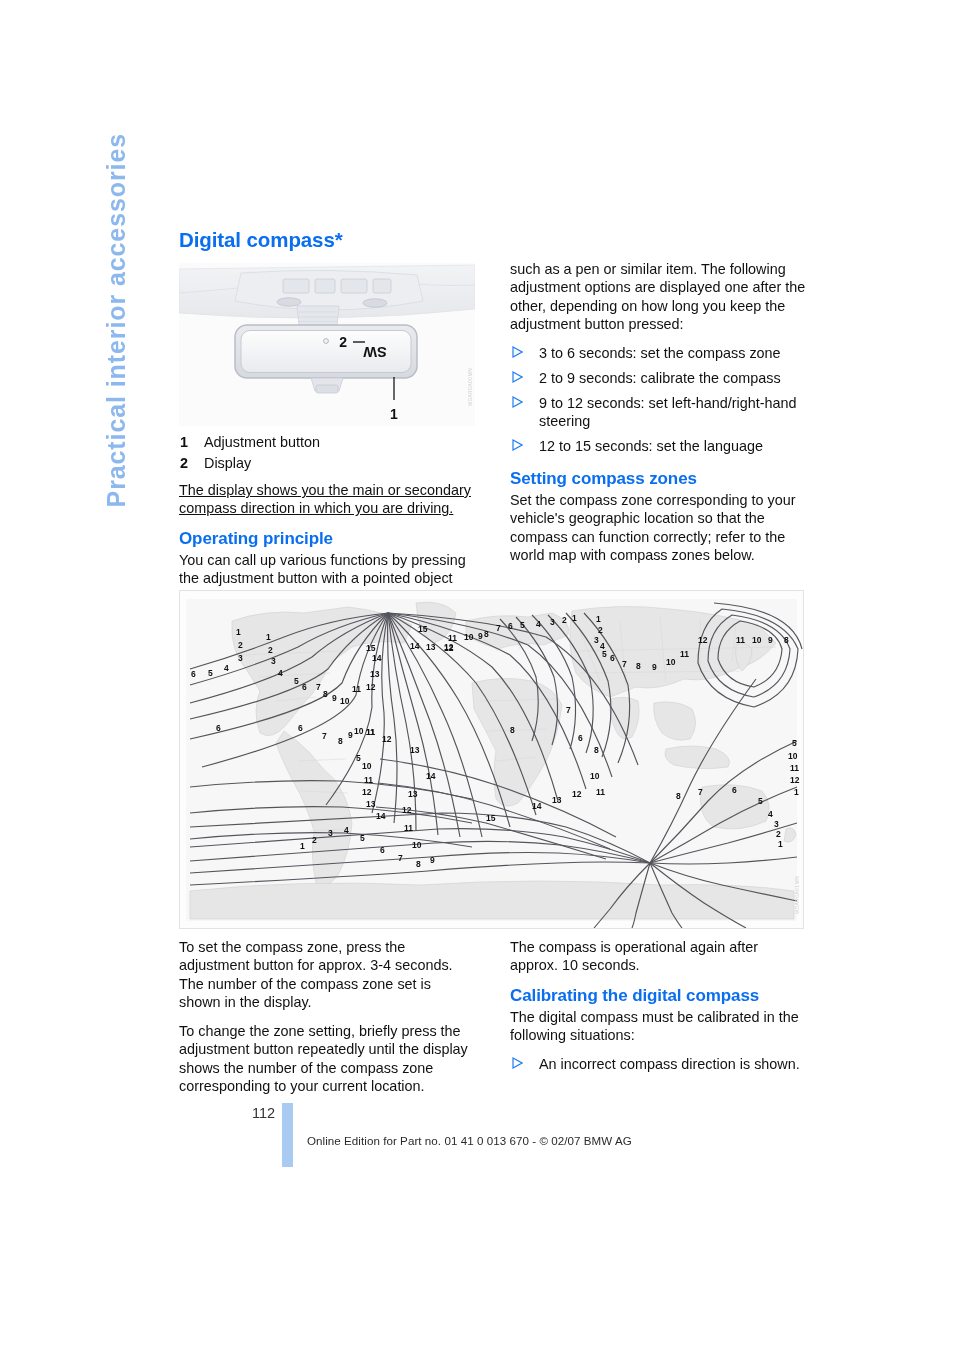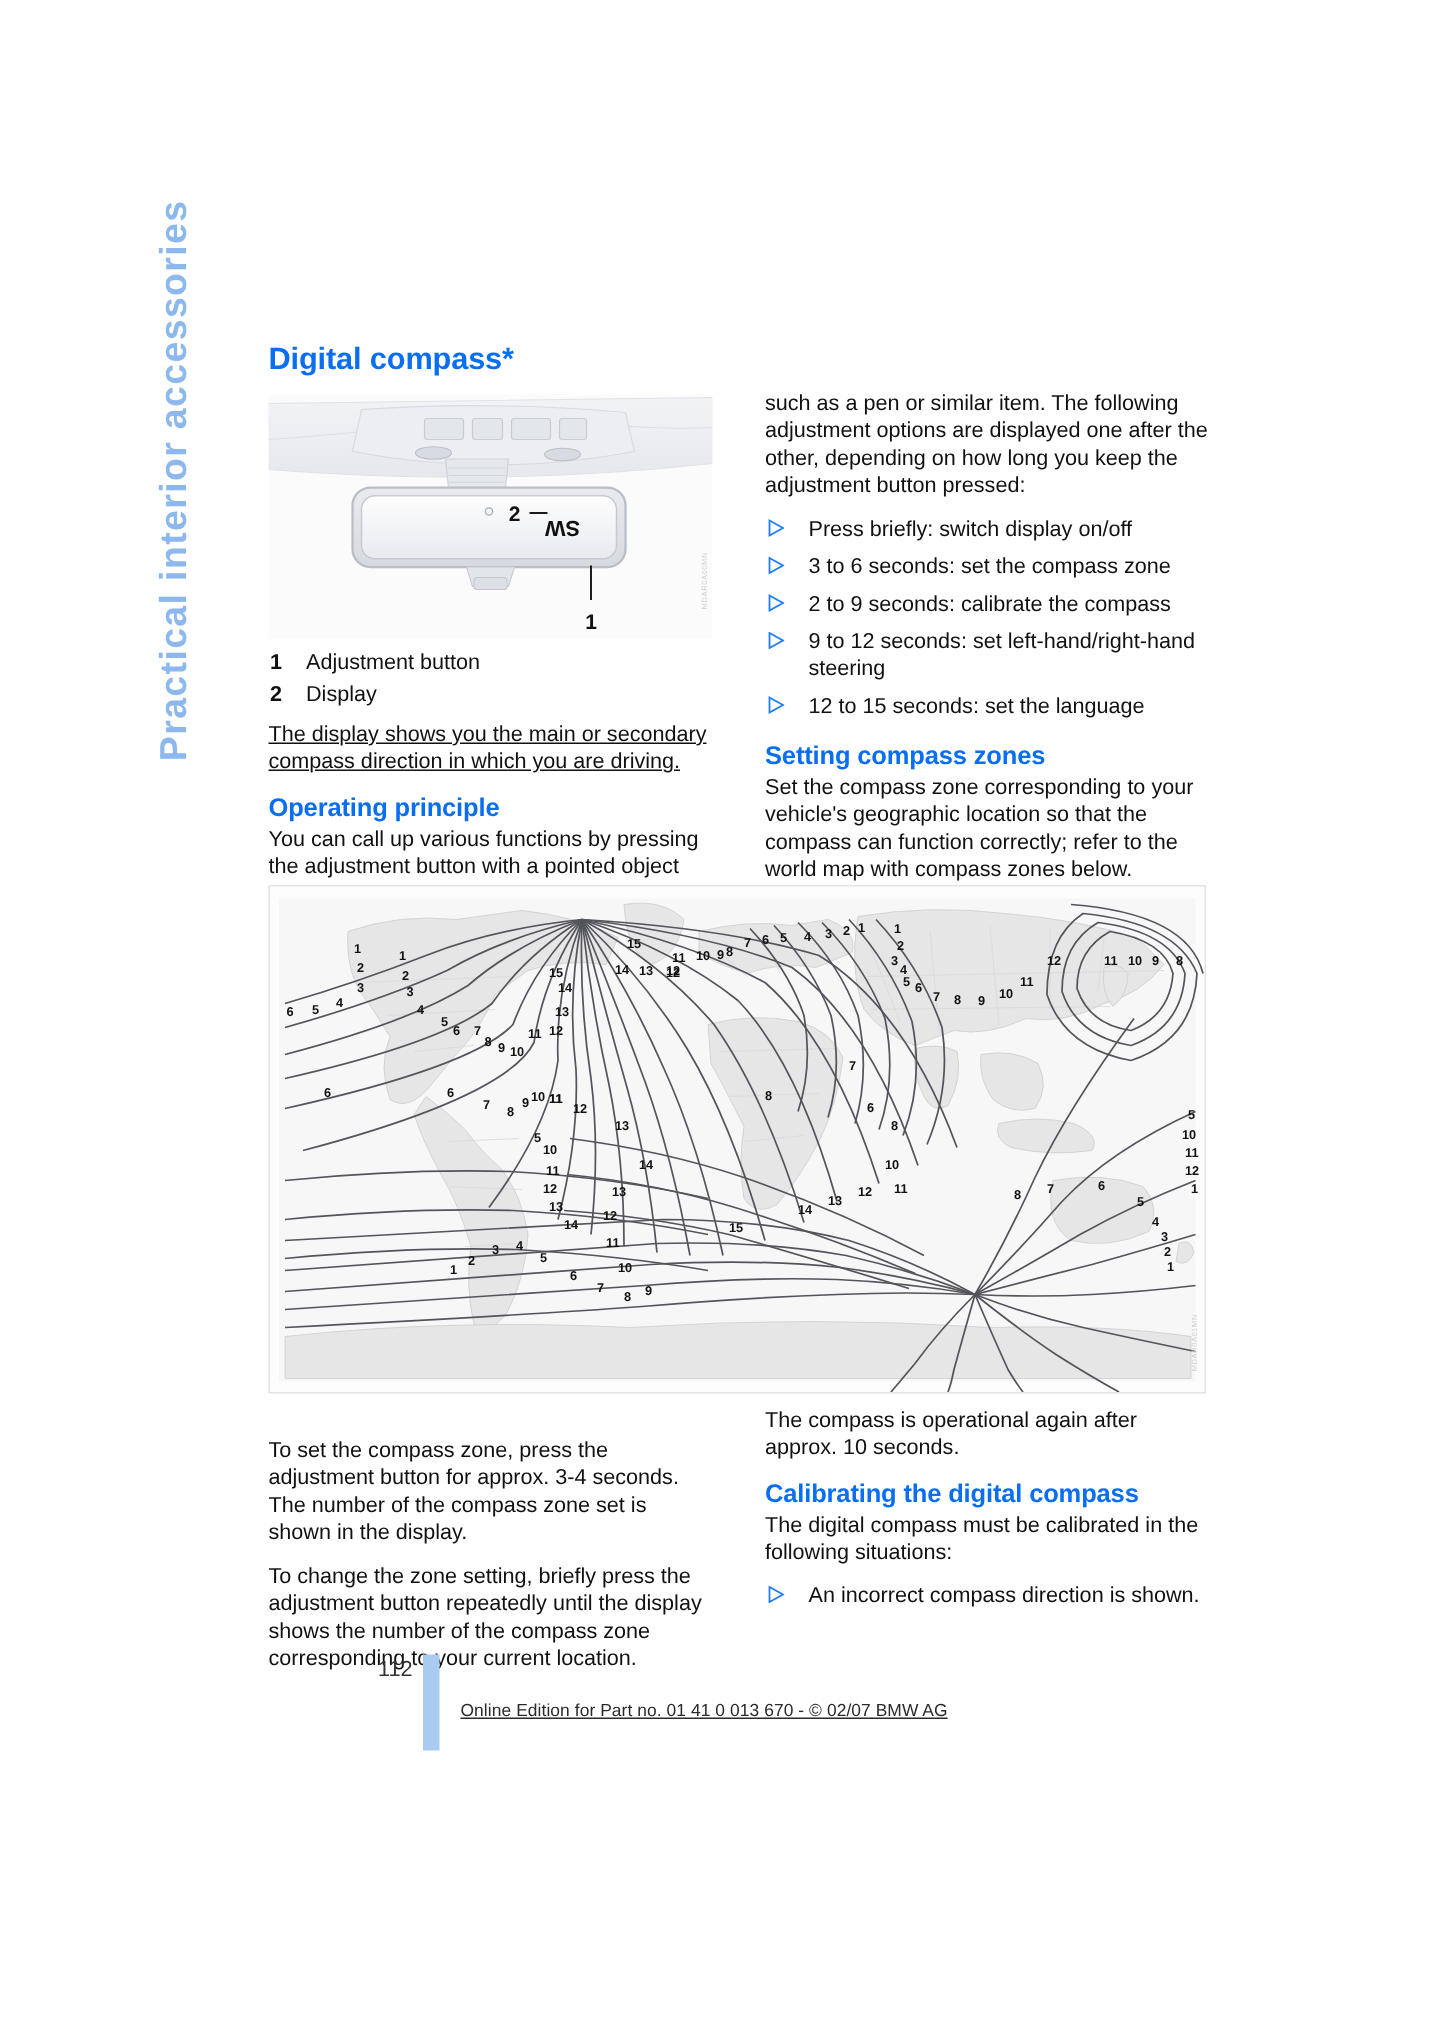--- a/index.html
+++ b/index.html
@@ -128,21 +128,20 @@
   }
   .footbar{
     position:absolute;left:282px;top:1103px;
     width:11px;height:64px;
     background:#a9cbf1;
   }
   .footer-text{
     position:absolute;left:307px;top:1134px;
     font-size:11.6px;color:#2a2a2a;
     letter-spacing:0.05px;
-    text-decoration:underline;
   }
 </style>
 </head>
 <body>
 
 <div class="page">
 
   <div class="chapter-tab">Practical interior accessories</div>
 
   <div class="page-title">Digital compass*</div>
@@ -222,28 +221,20 @@
     <p class="body" style="margin-top:7px;text-decoration:underline;">The display shows you the main or secondary compass direction in which you are driving.</p>
 
     <h2 class="sub spaced">Operating principle</h2>
     <p class="body tight">You can call up various functions by pressing the adjustment button with a pointed object</p>
   </div>
 
   <div class="col col-right" style="top:260px;">
     <p class="body">such as a pen or similar item. The following adjustment options are displayed one after the other, depending on how long you keep the adjustment button pressed:</p>
 
     <ul class="tri">
-      <li>
-        <span class="tri-mark">
-          <svg width="11" height="12" viewBox="0 0 11 12">
-              <polygon points="1,1 10,6 1,11" fill="none" stroke="#1f7ef5" stroke-width="1.2"></polygon>
-            </svg>
-        </span>
-        <span>Press briefly: switch display on/off</span>
-      </li>
       <li>
         <span class="tri-mark">
           <svg width="11" height="12" viewBox="0 0 11 12">
               <polygon points="1,1 10,6 1,11" fill="none" stroke="#1f7ef5" stroke-width="1.2"></polygon>
             </svg>
         </span>
         <span>3 to 6 seconds: set the compass zone</span>
       </li>
       <li>
         <span class="tri-mark">
@@ -500,21 +491,21 @@
         <text x="612" y="155">5</text>
           <text x="608" y="168">10</text>
           <text x="610" y="180">11</text>
         <text x="610" y="192">12</text>
           <text x="614" y="204">1</text>
       </g>
     </svg>
     <div class="figcode map">MDAR0A01MN</div>
   </div>
 
-  <div class="col col-left" style="top:958px;">
+  <div class="col col-left" style="top:938px;">
     <p class="body">To set the compass zone, press the adjustment button for approx. 3-4 seconds. The number of the compass zone set is shown in the display.</p>
     <p class="body tight">To change the zone setting, briefly press the adjustment button repeatedly until the display shows the number of the compass zone corresponding to your current location.</p>
   </div>
 
   <div class="col col-right" style="top:938px;">
     <p class="body">The compass is operational again after approx. 10 seconds.</p>
 
     <h2 class="sub" style="">Calibrating the digital compass</h2>
     <p class="body">The digital compass must be calibrated in the following situations:</p>
 

